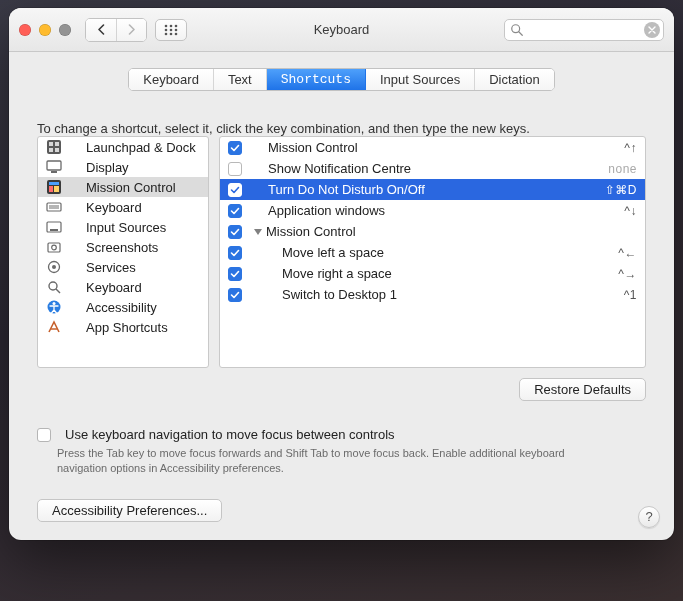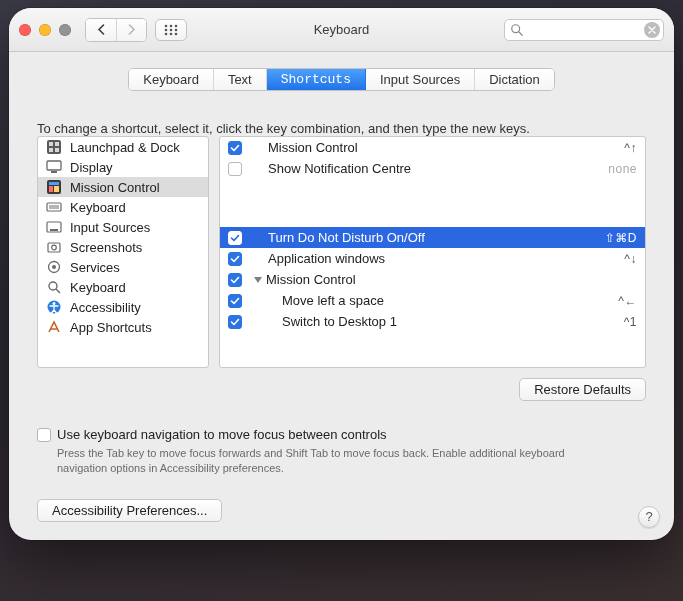--- a/index.html
+++ b/index.html
@@ -10,21 +10,21 @@
     background: linear-gradient(160deg, #3b3b47 0%, #2e2a35 40%, #3a2f30 100%);
     display: flex;
     align-items: flex-start;
     justify-content: center;
     color: #222;
   }
   .window {
     width: 665px;
     margin-top: 8px;
     background: #ececec;
-    border-radius: 22px;
+    border-radius: 12px;
     box-shadow: 0 20px 60px rgba(0,0,0,0.5), 0 0 0 1px rgba(0,0,0,0.15);
     overflow: hidden;
     padding-bottom: 18px;
   }
   .titlebar {
     height: 44px;
     background: linear-gradient(#f6f6f6, #e7e7e7);
     border-bottom: 1px solid #c8c8c8;
     display: flex;
     align-items: center;
@@ -89,21 +89,21 @@
   .instr { font-size: 13px; color:#333; margin-bottom: 0; }
 
   .split {
     display:flex; gap:10px;
   }
   .sidebar {
     width: 172px; height: 232px; background: #fff; border:1px solid #c9c9c9;
     border-radius: 3px; overflow:auto;
   }
   .sb-item {
-    display:flex; align-items:center; gap:8px; padding: 2px 8px; height: 20px; font-size:13px;
+    display:flex; align-items:center; gap:24px; padding: 2px 8px; height: 20px; font-size:13px;
   }
   .sb-item.selected { background: #dcdcdc; }
   .sb-icon { width:16px;height:16px; display:inline-flex;align-items:center;justify-content:center; }
 
   .rightlist {
     flex:1; height:232px; background:#fff; border:1px solid #c9c9c9; border-radius:3px; overflow:auto;
   }
   .row {
     display:flex; align-items:center; height:21px; font-size:13px; padding: 0 8px;
   }
@@ -111,39 +111,39 @@
     width:14px; height:14px; border-radius:3px; border:1px solid #b8b8b8;
     display:inline-flex;align-items:center;justify-content:center; margin-right:12px;
     background:#fff;
   }
   .row .chk.on { background:#2b74e2; border-color:#2b74e2; color:#fff; }
   .row .chk.on svg { display:block; }
   .row .chk svg { display:none; width:10px;height:10px; }
   .row .label { flex:1; }
   .row .sc { color:#555; font-size:12px; letter-spacing:0.5px; }
   .row .sc.none { color:#aaaaaa; font-style: normal; }
-  .row.selected { background:#2a67e0; color:#fff;margin-top:48px; }
+  .row.selected { background:#2a67e0; color:#fff; }
   .row.selected .sc { color:#fff; }
   .row.selected .chk.on { background:#fff; color:#2a67e0; border-color:#fff;}
   .row .disc {
     width:0;height:0;border-left:4px solid transparent;border-right:4px solid transparent;border-top:6px solid #808080;
     margin-right:4px;
   }
   .indent1 { padding-left: 14px; }
   .indent2 { padding-left: 28px; }
 
   .btnrow { display:flex; justify-content:flex-end; margin-top:10px; }
   .mac-btn {
     background: linear-gradient(#ffffff,#f2f2f2); border:1px solid #c5c5c5; border-radius:5px;
     padding: 3px 14px; font-size:13px; color:#222;
     box-shadow: 0 1px 0 rgba(255,255,255,0.7) inset;
   }
 
   .footbox { margin-top: 26px; }
-  .check-line { display:flex; align-items:center; gap:6px; font-size:13px; }
+  .check-line { display:flex; align-items:center; gap:14px; font-size:13px; }
   .mac-check {
     width:14px;height:14px;border:1px solid #b5b5b5;border-radius:3px;background:#fff;
   }
   .helptext { font-size:11px; color:#6b6b6b; margin:4px 0 23px 20px; line-height:1.35; max-width: 560px; }
 
   .helpbtn {
     position:absolute; right:14px; bottom:12px;
     width:22px;height:22px;border-radius:50%;
     background:linear-gradient(#fff,#eaeaea); border:1px solid #c7c7c7;
     display:flex;align-items:center;justify-content:center; color:#555; font-size:13px;
@@ -372,20 +372,29 @@
             </span>
           <span class="label indent2">Move left a space</span>
           <span class="sc">^←</span>
         </div>
         <div class="row">
           <span class="chk on">
               <svg viewBox="0 0 10 10">
                 <path d="M1.5 5 L4 7.5 L8.5 2.5" fill="none" stroke="currentColor" stroke-width="1.6" stroke-linecap="round" stroke-linejoin="round"></path>
               </svg>
             </span>
+          <span class="label indent2">Move right a space</span>
+          <span class="sc">^→</span>
+        </div>
+        <div class="row">
+          <span class="chk on">
+              <svg viewBox="0 0 10 10">
+                <path d="M1.5 5 L4 7.5 L8.5 2.5" fill="none" stroke="currentColor" stroke-width="1.6" stroke-linecap="round" stroke-linejoin="round"></path>
+              </svg>
+            </span>
           <span class="label indent2">Switch to Desktop 1</span>
           <span class="sc">^1</span>
         </div>
       </div>
     </div>
 
     <div class="btnrow">
       <button class="mac-btn">Restore Defaults</button>
     </div>
 

